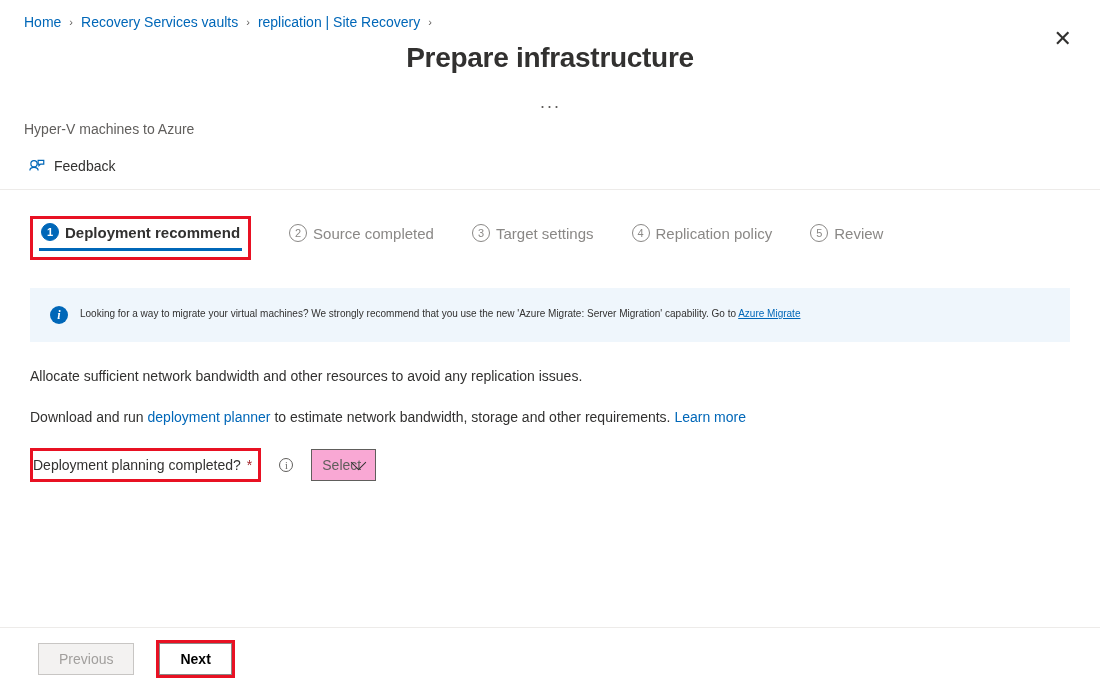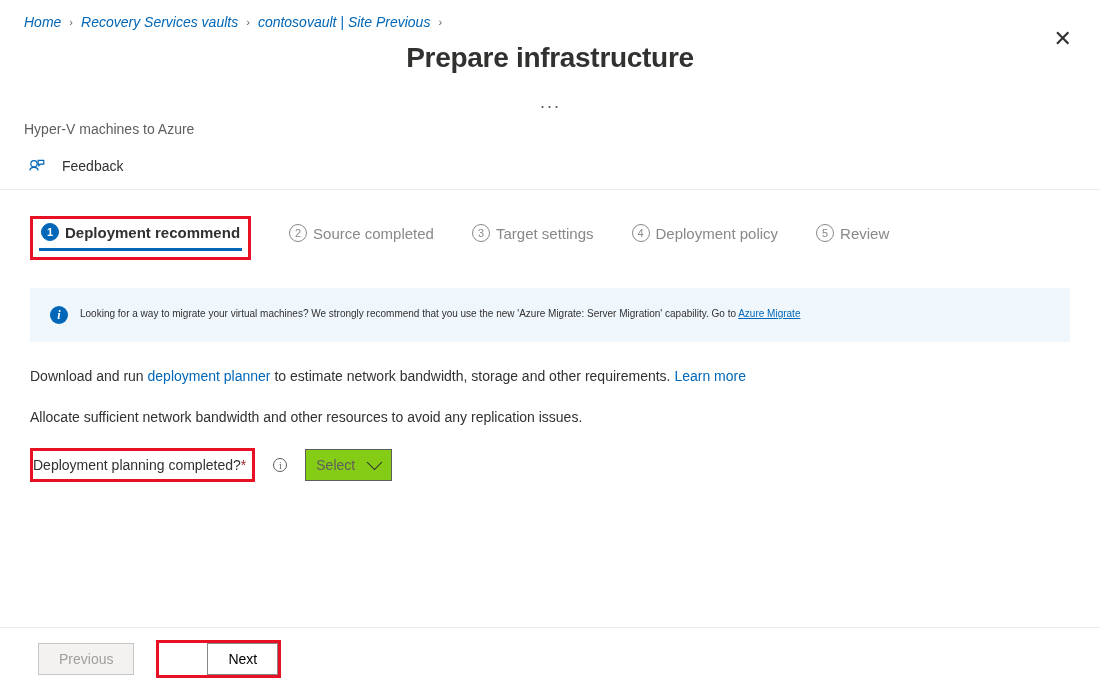--- a/index.html
+++ b/index.html
@@ -1,34 +1,34 @@
 <!DOCTYPE html>
 <html><head>
   <meta charset="utf-8">
   <style>
     * { margin: 0; padding: 0; box-sizing: border-box; }
     body { font-family: 'Segoe UI', Tahoma, sans-serif; font-size: 14px; color: #323130; background: #fff; }
     .page { width: 1100px; height: 700px; padding: 0 24px; position: relative; }
 
     
     .breadcrumb { padding: 14px 0 12px 0; font-size: 14px; display: flex; align-items: center; gap: 8px; }
-    .breadcrumb a { color: #0067b8; text-decoration: none; font-style: italic; }
+    .breadcrumb a { color: #0067b8; text-decoration: none; }
     .chev { color: #605e5c; font-size: 11px; }
 
     
     .close-btn { position: absolute; top: 28px; right: 28px; font-size: 22px; color: #323130; cursor: pointer; background:none; border:none; line-height:1; }
 
     
     .title-row { display: flex; align-items: center; gap: 14px; flex-direction: column; }
     h1 { font-size: 28px; font-weight: 600; letter-spacing: -0.3px; }
     .more-dots { color: #605e5c; font-size: 18px; letter-spacing: 1px; padding-top:8px;}
     .subtitle { color: #605e5c; margin-top: 4px; font-size: 14px; }
 
     
-    .feedback-row { display: flex; align-items: center; gap: 16px; padding: 20px 0 14px 4px; }
+    .feedback-row { display: flex; align-items: center; gap: 8px; padding: 20px 0 14px 4px; }
     .feedback-icon svg { width: 18px; height: 18px; display:block; }
     .commandbar-divider { height: 1px; background: #edebe9; margin: 0 -24px; }
 
     
     .steps { display: flex; gap: 38px; padding: 26px 6px 10px 6px; align-items:center;}
     .step { display: flex; align-items: center; gap: 6px; font-size: 15px; color: #8a8886; position:relative; padding-bottom:10px;}
     .step .num { display: inline-flex; width: 18px; height: 18px; border: 1px solid #8a8886; border-radius: 50%; align-items: center; justify-content: center; font-size: 11px;  }
     .step.active { color: #323130; font-weight: 600; }
     .step.active .num { background: #0067b8; border-color: #0067b8; color: #fff; }
     .step.active::after{ content:""; position:absolute; left:-2px; right:-2px; bottom:0; height:3px; background:#0067b8;}
@@ -43,45 +43,45 @@
     .callout { display:flex; gap:12px; background:#eff6fc; padding:18px 20px; margin: 18px 6px 24px 6px; }
     .callout .icon { width:18px; height:18px; background:#0067b8; color:#fff; border-radius:50%; display:flex; align-items:center; justify-content:center; font-family: Georgia, serif; font-style: italic; font-weight:bold; font-size:12px; flex-shrink:0;}
     .callout .text { font-size:10px; line-height:1.5;}
     .callout a { color:#0067b8; text-decoration:underline;}
 
     .body-text { padding: 0 6px; font-size:14px; line-height:1.5; margin-bottom:20px;}
     .body-text a { color:#0067b8; text-decoration:none; }
 
     
     .form-row { display:flex; align-items:center; gap:18px; padding: 0 6px;}
-    .label-wrap { display:flex; align-items:center; }
+    .label-wrap { display:flex; align-items:center; gap:6px;}
     .req { color:#a4262c; }
     .info-i { width:14px; height:14px; border:1px solid #605e5c; border-radius:50%; display:inline-flex; align-items:center; justify-content:center; font-size:10px; color:#605e5c; font-family: Georgia, serif;}
-    .select { flex:0 0 628px; height:32px; border:1px solid #605e5c; background:#84cc16; color:#605e5c; font-size:14px; padding:0 36px 0 10px; appearance:none; position:relative;}
+    .select { flex:0 0 628px; height:32px; border:1px solid #605e5c; background:#f9a8d4; color:#605e5c; font-size:14px; padding:0 14px 0 10px; appearance:none; position:relative;}
     .select-wrap{ position:relative; }
     .select-wrap::after{ content:""; position:absolute; right:12px; top:12px; width:10px; height:10px; border-right:1.5px solid #323130; border-bottom:1.5px solid #323130; transform:rotate(45deg); transform-origin: center; margin-top:-4px; pointer-events:none;}
 
     
     .footer-divider { height:1px; background:#edebe9; margin: 0 -24px; position:absolute; left:24px; right:24px; bottom:72px;}
     .footer { position:absolute; left:24px; bottom:22px; display:flex; gap:22px; align-items:center; padding-left:14px;}
     .btn { height:32px; padding:4px 20px; font-size:14px; border:1px solid #8a8886; background:#fff; cursor:pointer;}
     .btn.prev { background:#f3f2f1; color:#a19f9d; border-color:#c8c6c4;}
-    .btn.next { font-weight:400;margin-left:48px;}
+    .btn.next { font-weight:700;}
   </style>
 </head>
 <body>
 
 <div class="page">
 
   <nav class="breadcrumb">
     <a href="#">Home</a>
     <span class="chev">›</span>
     <a href="#">Recovery Services vaults</a>
     <span class="chev">›</span>
-    <a href="#">contosovault | Site Previous</a>
+    <a href="#">replication | Site Recovery</a>
     <span class="chev">›</span>
   </nav>
 
   <button class="close-btn">
     <span>✕</span>
   </button>
 
   <div class="title-row">
     <h1>Prepare infrastructure</h1>
     <span class="more-dots">···</span>
@@ -110,40 +110,40 @@
     <span class="step">
       <span class="num">2</span>
       <span>Source completed</span>
     </span>
     <span class="step">
       <span class="num">3</span>
       <span>Target settings</span>
     </span>
     <span class="step">
       <span class="num">4</span>
-      <span>Deployment policy</span>
+      <span>Replication policy</span>
     </span>
     <span class="step">
       <span class="num">5</span>
       <span>Review</span>
     </span>
   </div>
 
   <div class="callout">
     <span class="icon">i</span>
     <div class="text">
       <span>Looking for a way to migrate your virtual machines? We strongly recommend that you use the new 'Azure Migrate: Server Migration' capability. Go to </span>
       <a href="#">Azure Migrate</a>
     </div>
   </div>
 
+  <p class="body-text">Allocate sufficient network bandwidth and other resources to avoid any replication issues.</p>
   <p class="body-text">
     <span>Download and run </span><a href="#">deployment planner</a><span> to estimate network bandwidth, storage and other requirements. </span><a href="#">Learn more</a>
   </p>
-  <p class="body-text">Allocate sufficient network bandwidth and other resources to avoid any replication issues.</p>
 
   <div class="form-row">
     <span class="hl hl-field">
       <span class="label-wrap">
         <span>Deployment planning completed?</span>
         <span class="req">*</span>
       </span>
     </span>
     <span class="info-i">i</span>
     <span class="select-wrap">

